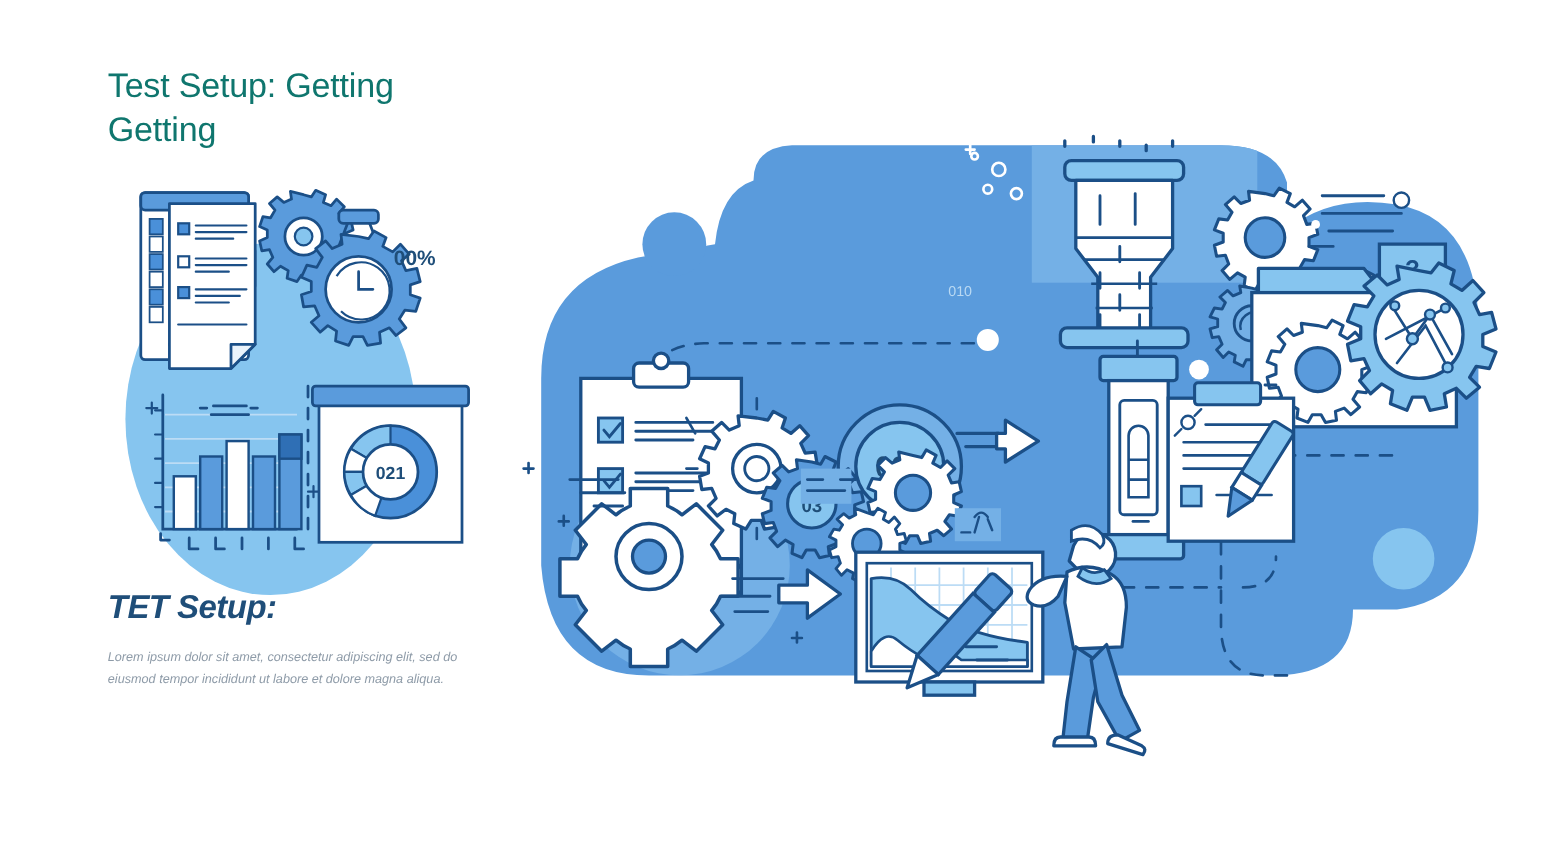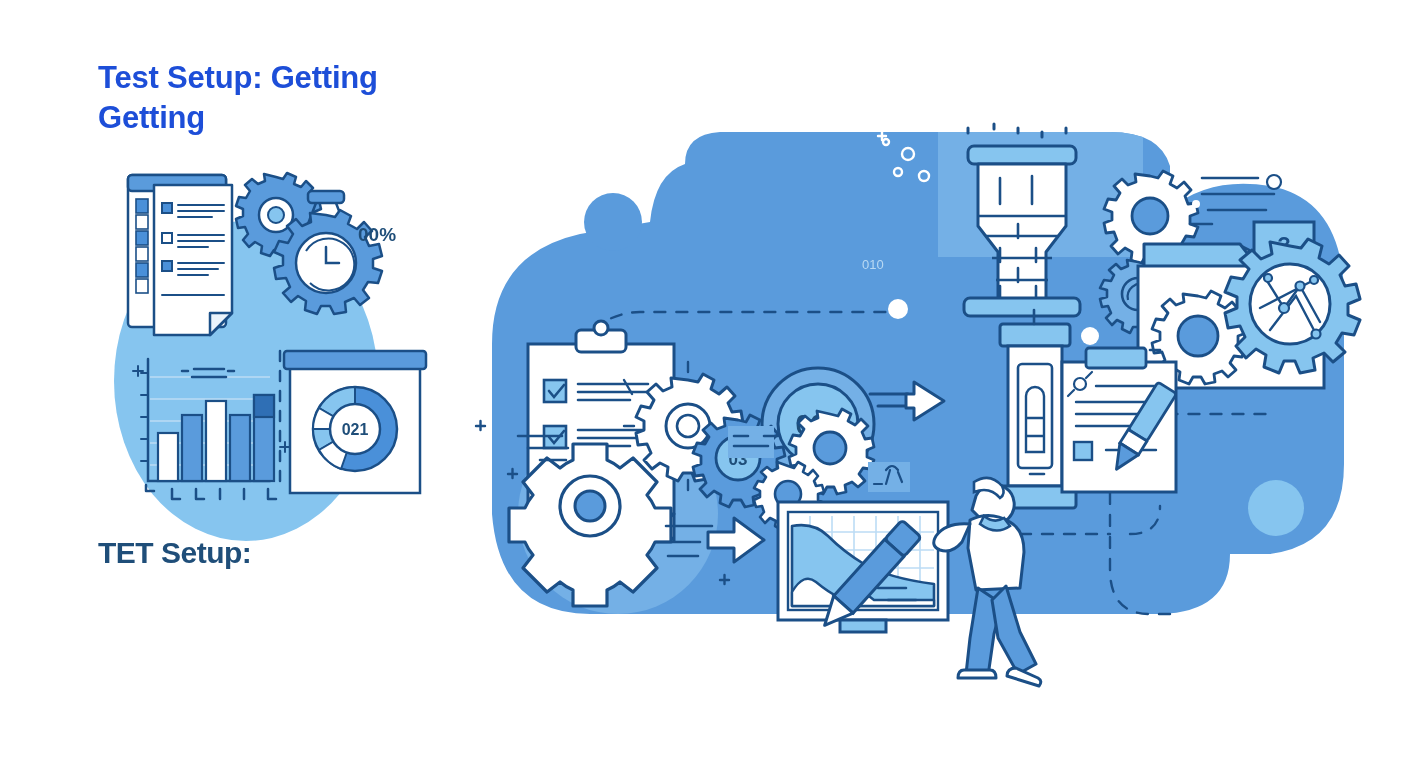--- a/index.html
+++ b/index.html
@@ -7,27 +7,27 @@
   body{
     width:1408px;height:768px;background:#ffffff;overflow:hidden;
     font-family:"Liberation Sans","DejaVu Sans",sans-serif;
   }
   .page{position:relative;width:1408px;height:768px;background:#fff;}
 
   
   .left-col{position:absolute;left:98px;top:58px;width:360px;}
 
   .headline{
-    font-size:31px;line-height:1.28;font-weight:bold;color:#1d4ed8;
+    font-size:31px;line-height:1.28;font-weight:normal;color:#0f766e;
     letter-spacing:-0.2px;margin:0;width:320px;
   }
 
   .left-illus{position:absolute;left:10px;top:105px;width:340px;height:400px;}
 
-  .sub-block{position:absolute;left:0px;top:478px;width:345px;}
+  .sub-block{position:absolute;left:0px;top:478px;width:345px;font-style:italic;}
   .sub-headline{
     font-size:30px;font-weight:bold;color:#1f4e79;margin:0 0 18px 0;
     letter-spacing:-0.5px;
   }
   .sub-body{
     font-size:11.5px;line-height:1.75;color:#8e9ba8;margin:0;width:340px;
     filter:blur(0.35px);
   }
 
   
@@ -149,20 +149,21 @@
             <path d="M0 0 L-36 21 A42 42 0 0 0 -14 40 Z" fill="#fff" stroke="#1b4f87" stroke-width="2"></path>
             <circle r="25" fill="#fff" stroke="#1b4f87" stroke-width="2.5"></circle>
             <text x="0" y="6" text-anchor="middle" font-family="Liberation Sans, sans-serif" font-size="16" font-weight="bold" fill="#1f4e79">021</text>
           </g>
         </g>
       </svg>
     </div>
 
     <div class="sub-block">
       <div class="sub-headline">TET Setup:</div>
+      <p class="sub-body">Lorem ipsum dolor sit amet, consectetur adipiscing elit, sed do eiusmod tempor incididunt ut labore et dolore magna aliqua.</p>
     </div>
   </div>
 
   <div class="right-illus">
     <svg width="900" height="530" viewBox="0 0 900 530">
 
       <defs>
         <clipPath id="blobClip">
           <path d="M215 50 Q215 20 250 18 L640 18 Q690 18 700 52 L700 95
                    Q740 62 800 72 Q870 85 874 175 L874 350

